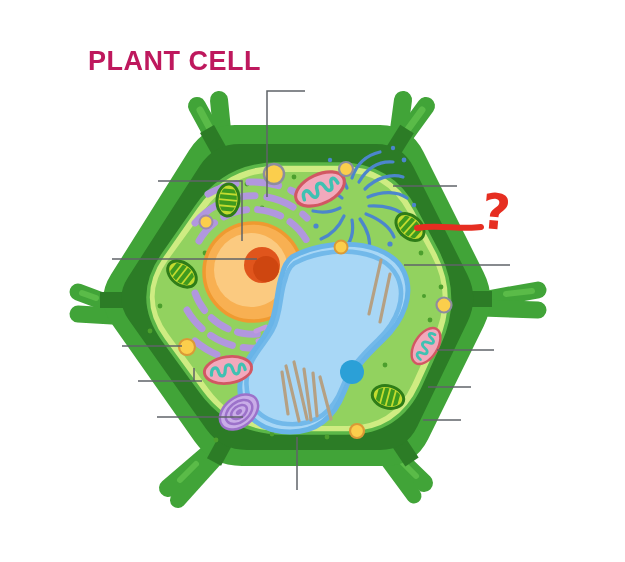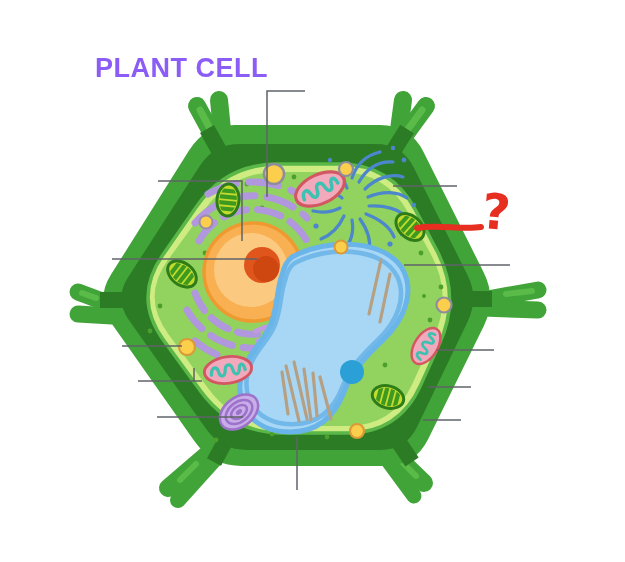--- a/index.html
+++ b/index.html
@@ -1,20 +1,20 @@
 <!DOCTYPE html>
 <html style="--annotation-red: #e62e21;"><head>
 <meta charset="utf-8">
 <style>
   html,body{margin:0;padding:0;background:#ffffff;}
   #stage{position:relative;width:625px;height:562px;background:#fff;overflow:hidden;
          font-family:"Liberation Sans","DejaVu Sans",sans-serif;}
   #diagram-svg{position:absolute;left:0;top:0;}
-  #page-title{position:absolute;left:88px;top:46px;margin:7px;font-size:27px;font-weight:700;
-              color:#8b5cf6;letter-spacing:.5px;font-family:"Liberation Sans",sans-serif;}
+  #page-title{position:absolute;left:88px;top:46px;margin:0;font-size:27px;font-weight:700;
+              color:#be185d;letter-spacing:.5px;font-family:"Liberation Sans",sans-serif;}
   #question-mark{position:absolute;left:482px;top:188px;font-size:49px;font-weight:700;
                  color:var(--annotation-red,#e62e21);transform:rotate(5deg);
                  font-family:"DejaVu Sans",sans-serif;line-height:1;}
 </style>
 </head>
 <body>
 
 <div id="stage">
   <h1 id="page-title">PLANT CELL</h1>
 

